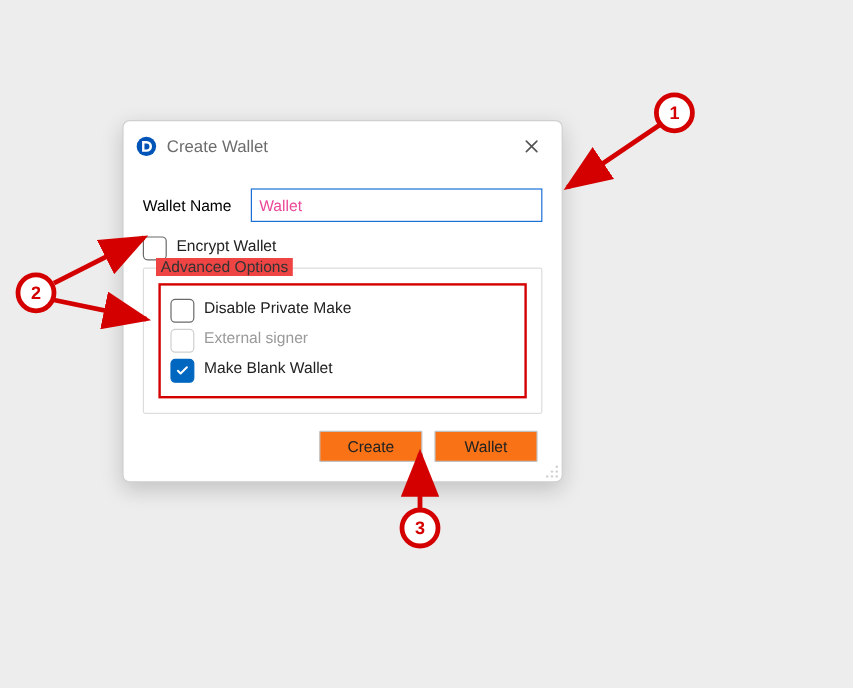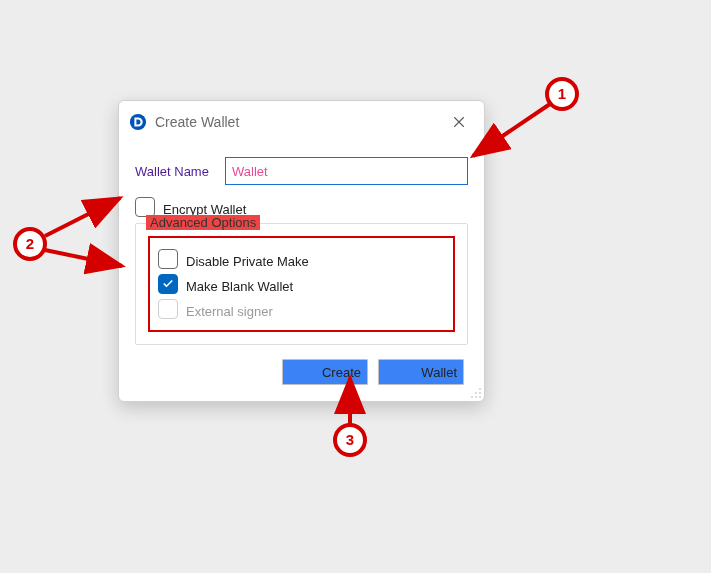--- a/index.html
+++ b/index.html
@@ -10,21 +10,21 @@
     background: #ededed;
     font-family: "Segoe UI", Tahoma, Arial, sans-serif;
     font-size: 13px;
     color: #222;
     position: relative;
     overflow: hidden;
   }
 
   .dialog {
     position: absolute;
-    left: 118px;
+    left: 102px;
     top: 100px;
     width: 365px;
     background: #ffffff;
     border: 1px solid #d0d0d0;
     border-radius: 6px;
     box-shadow: 0 6px 18px rgba(0,0,0,0.18);
   }
 
   .titlebar {
     display: flex;
@@ -58,36 +58,36 @@
     padding: 4px 16px 12px 16px;
   }
 
   .row {
     display: flex;
     align-items: center;
     margin: 10px 0 12px 0;
   }
   .row label.field-label {
     width: 90px;
-    color: #4c1d95;
+    color: #000000;
   }
   .row input[type="text"] {
     flex: 1;
     height: 22px;
     padding: 2px 6px;
     font-size: 13px;
     border: 1px solid #1a6fd6;
     outline: none;
     background: #fff;
     color: #ec4899;
   }
 
   .chk-row {
     display: flex;
-    align-items: flex-end;
+    align-items: flex-start;
     margin: 6px 0 6px 0;
   }
 
   .chk {
     width: 18px;
     height: 18px;
     border: 1.5px solid #6a6a6a;
     border-radius: 4px;
     margin-right: 8px;
     background: #fff;
@@ -137,27 +137,26 @@
 
   .button-row {
     display: flex;
     justify-content: flex-end;
     gap: 10px;
     padding: 14px 4px 4px 4px;
   }
   button.win-btn {
     min-width: 86px;
     height: 26px;
-    background: #3b82f6;
+    background: #f97316;
     border: 1px solid #c0c0c0;
     border-radius: 1px;
     font-size: 13px;
     color: #222;
     cursor: pointer;
-    text-align: right;
   }
 
   .resize-grip {
     position: absolute;
     right: 2px;
     bottom: 2px;
     width: 12px;
     height: 12px;
     opacity: 0.4;
   }
@@ -211,33 +210,33 @@
       <div class="highlight-box">
 
         <div class="chk-row">
           <span class="chk">
             
           </span>
           <span class="chk-label">Disable Private Make</span>
         </div>
 
         <div class="chk-row">
+          <span class="chk disabled">
+            
+          </span>
+          <span class="chk-label disabled">External signer</span>
+        </div>
+
+        <div class="chk-row">
           <span class="chk checked">
             <svg viewBox="0 0 16 16" width="12" height="12">
                 <path d="M3 8 l3 3 l7-7" stroke="#fff" stroke-width="2.2" fill="none" stroke-linecap="round" stroke-linejoin="round"></path>
               </svg>
           </span>
           <span class="chk-label">Make Blank Wallet</span>
-        </div>
-
-        <div class="chk-row">
-          <span class="chk disabled">
-            
-          </span>
-          <span class="chk-label disabled">External signer</span>
         </div>
 
       </div>
     </div>
 
     <div class="button-row">
       <button class="win-btn">Create</button>
       <button class="win-btn">Wallet</button>
     </div>
 

